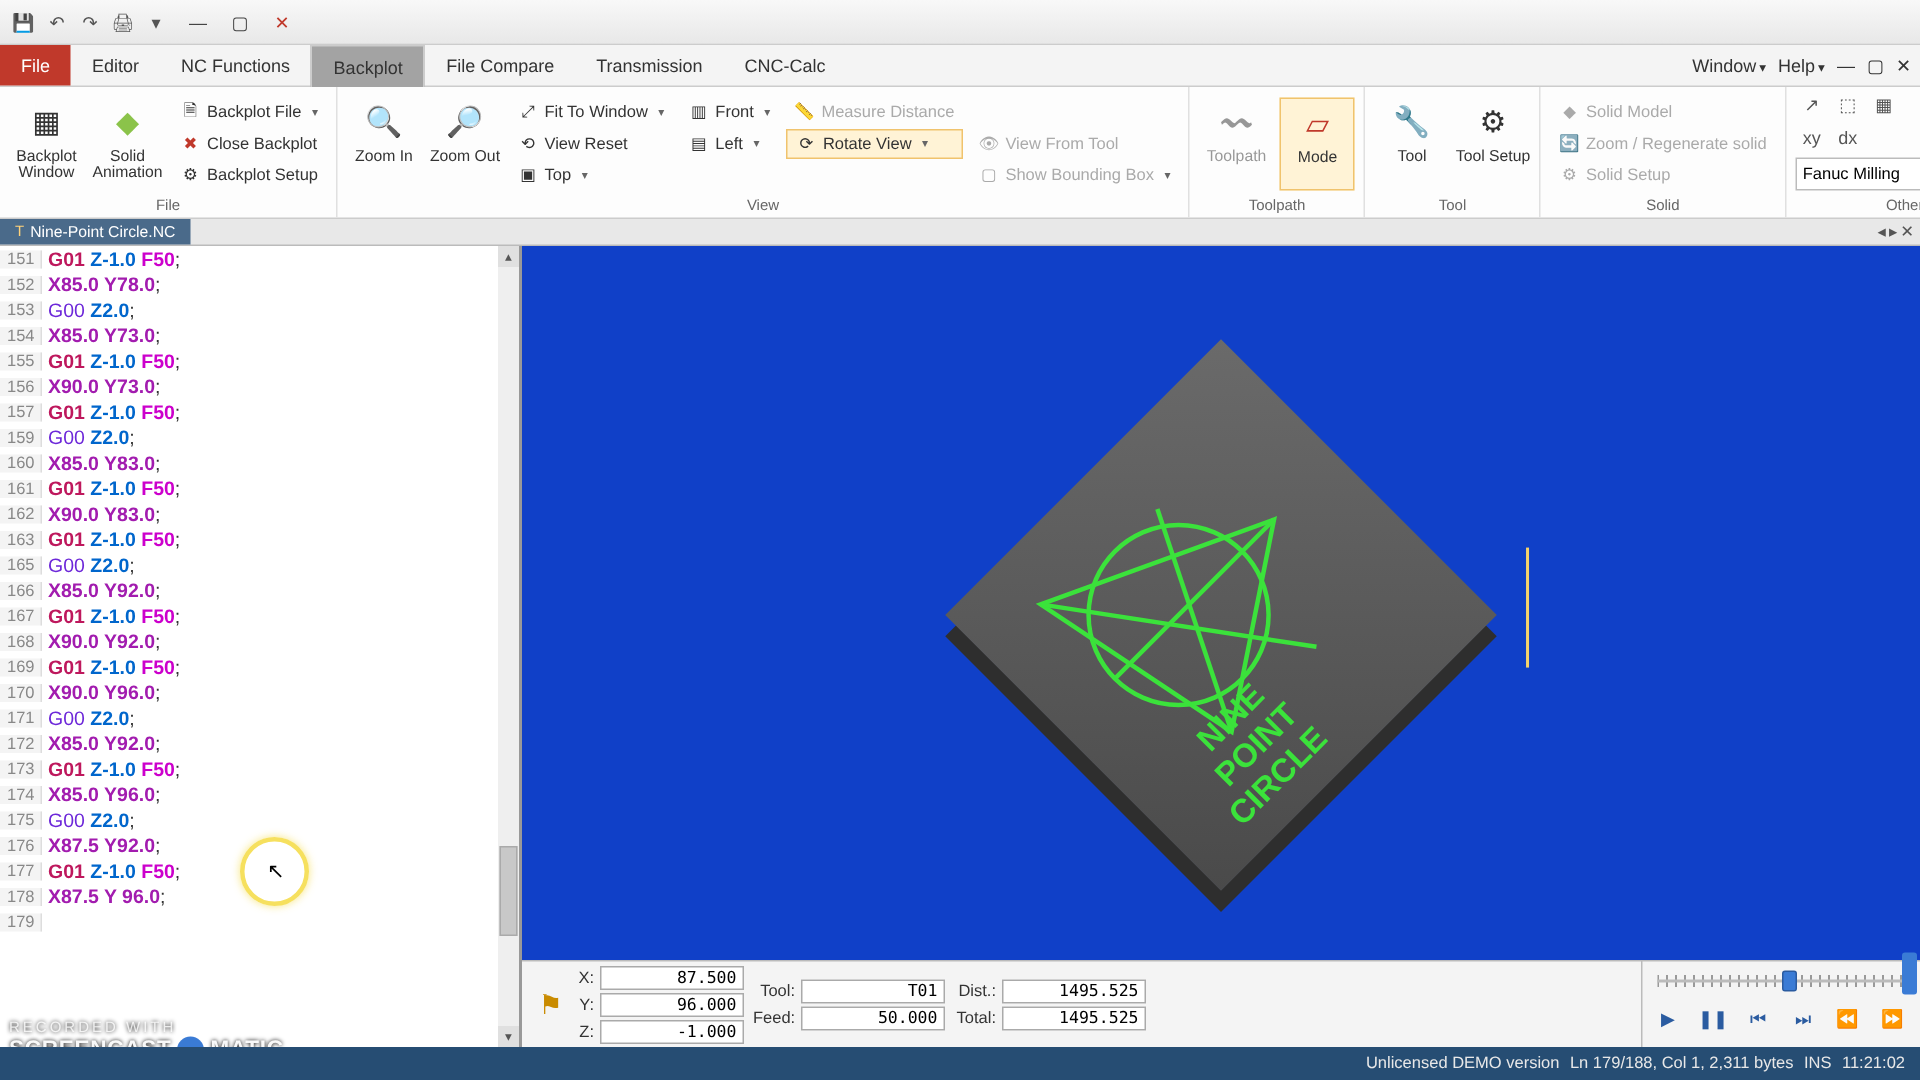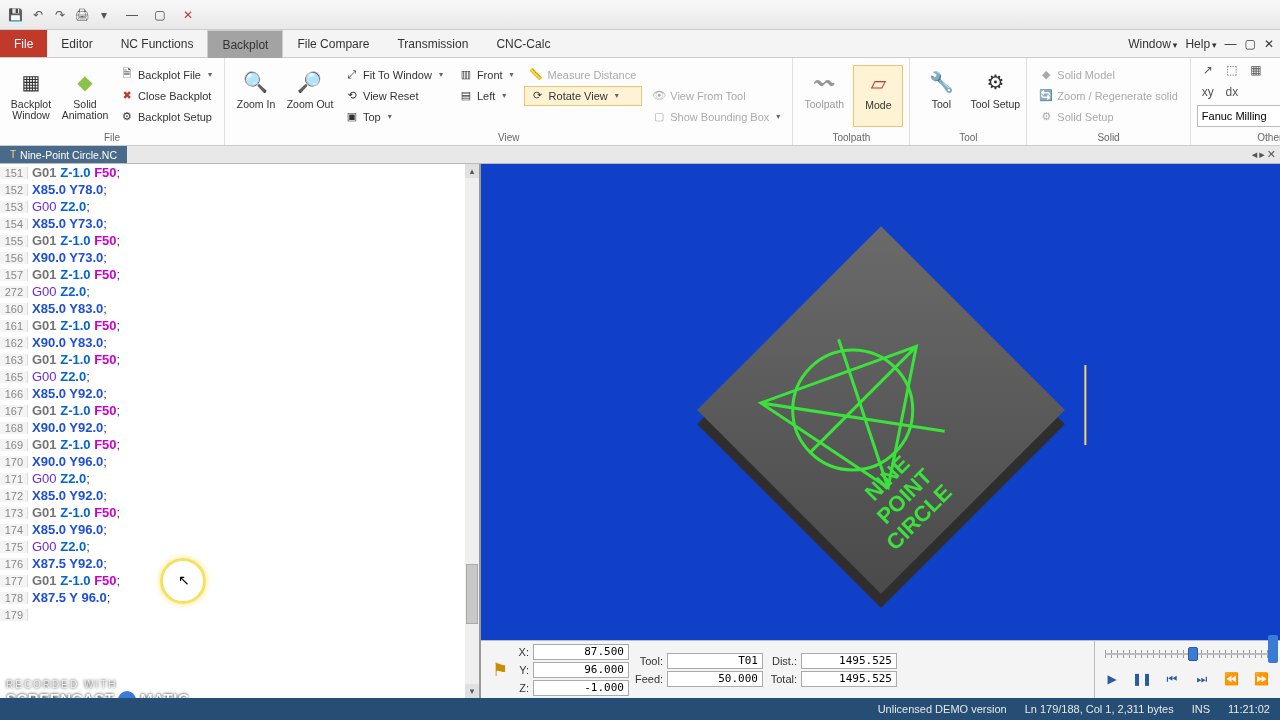--- a/index.html
+++ b/index.html
@@ -41,28 +41,28 @@
 .combo { width: 146px; height: 22px; border: 1px solid #bbb; background: #fff; font-size: 11px; padding: 0 4px; display: flex; align-items: center; justify-content: space-between; }
 
 
 .doc-tabs { height: 18px; background: #e8e8e8; border-bottom: 1px solid #bbb; display: flex; align-items: stretch; }
 .doc-tab { background: #4a6a8a; color: #fff; font-size: 10.5px; padding: 0 10px; display: flex; align-items: center; gap: 4px; }
 .doc-tab .dticon { font-size: 10px; color: #ffd27a; }
 .doc-tabs-right { margin-left: auto; display: flex; align-items: center; gap: 2px; padding-right: 4px; color: #555; font-size: 11px; }
 
 
 .workspace { position: absolute; top: 164px; left: 0; right: 0; bottom: 22px; display: flex; }
-.code-pane { width: 481px; border-right: 2px solid #999; position: relative; background: #fff; font-family: 'Consolas', monospace; font-size: 13px; }
+.code-pane { width: 348px; border-right: 2px solid #999; position: relative; background: #fff; font-family: 'Consolas', monospace; font-size: 13px; }
 .code-lines { position: absolute; inset: 0 14px 0 0; overflow: hidden; }
 .code-row { display: flex; height: 17px; align-items: center; }
 .gutter { width: 28px; text-align: right; padding-right: 4px; color: #888; background: #f4f4f4; border-right: 1px solid #ddd; font-size: 11px; }
 .code-text { padding-left: 4px; white-space: pre; }
 .tok-g0 { color: #6d28d9; font-weight: normal; }
-.tok-g1 { color: #737373; font-weight: bold; }
-.tok-xy { color: #1d4ed8; font-weight: bold; margin-top: 15px; }
+.tok-g1 { color: #be185d; font-weight: bold; }
+.tok-xy { color: #a21caf; font-weight: bold; margin-top: 15px; }
 .tok-z  { color: #0066cc; font-weight: bold; }
 .tok-f  { color: #cc00cc; font-weight: bold; }
 .tok-semi{ color: #333; }
 .code-scroll { position: absolute; top: 0; right: 0; width: 14px; bottom: 0; background: #efefef; }
 .scroll-arrow { height: 14px; display: flex; align-items: center; justify-content: center; font-size: 9px; color: #555; background: #e0e0e0; }
 .scroll-thumb { position: absolute; left: 1px; right: 1px; top: 400px; height: 60px; background: #c8c8c8; border: 1px solid #aaa; }
 
 
 .highlight-ring { position: absolute; width: 46px; height: 46px; border: 3px solid #f6e05e; border-radius: 50%; pointer-events: none; box-shadow: 0 0 6px rgba(246,224,94,.8); }
 .cursor-arrow { position: absolute; font-size: 14px; color: #000; }
@@ -85,21 +85,21 @@
 .playback { position: absolute; right: 0; bottom: 0; width: 186px; height: 58px; background: #f4f4f4; border-top: 1px solid #bbb; border-left: 1px solid #bbb; padding: 4px; }
 .slider-track { position: relative; height: 18px; }
 .slider-line { position: absolute; left: 6px; right: 6px; top: 8px; height: 2px; background: #bbb; }
 .slider-ticks { position: absolute; left: 6px; right: 6px; top: 5px; height: 8px; background: repeating-linear-gradient(90deg,#999 0 1px,transparent 1px 6px); }
 .slider-thumb { position: absolute; top: 2px; width: 10px; height: 14px; background: #3a7bd5; border: 1px solid #2a5ba0; border-radius: 2px; }
 .slider-big { position: absolute; right: -2px; top: -10px; width: 10px; height: 28px; background: #3a7bd5; border-radius: 2px; }
 .play-btns { display: flex; gap: 8px; justify-content: flex-start; padding: 6px 2px 0 2px; }
 .play-btn { width: 22px; height: 20px; display: flex; align-items: center; justify-content: center; font-size: 12px; color: #2a5ba0; cursor: pointer; }
 
 
-.statusbar { position: absolute; left: 0; right: 0; bottom: 0; height: 22px; background: #264d73; color: #e8e8e8; display: flex; align-items: center; font-size: 11px; padding: 0 10px; gap: 18px; }
+.statusbar { position: absolute; left: 0; right: 0; bottom: 0; height: 22px; background: #264d73; color: #e8e8e8; display: flex; align-items: center; font-size: 11px; padding: 0 10px; gap: 7px; }
 .statusbar .spacer { flex: 1; }
 
 
 .watermark { position: absolute; left: 6px; bottom: 11px; font-weight: 700; color: rgba(255,255,255,.95); text-shadow: 0 0 3px #000; font-size: 15px; letter-spacing: .5px; pointer-events: none; }
 .watermark .tag { font-size: 10px; font-weight: 400; display: block; letter-spacing: 2px; color: rgba(255,255,255,.8); }
 .watermark .badge { display:inline-block; width:18px;height:18px;border-radius:50%;background:#3a7bd5;vertical-align:middle;margin:0 4px; }
 </style>
 </head>
 <body>
 
@@ -325,21 +325,21 @@
         </div>
         <div class="code-row">
           <div class="gutter">156</div>
           <div class="code-text"><span class="tok-xy">X90.0</span><span class="tok-xy"> Y73.0</span><span class="tok-semi">;</span></div>
         </div>
         <div class="code-row">
           <div class="gutter">157</div>
           <div class="code-text"><span class="tok-g1">G01</span><span class="tok-z"> Z-1.0</span><span class="tok-f"> F50</span><span class="tok-semi">;</span></div>
         </div>
         <div class="code-row">
-          <div class="gutter">272</div>
+          <div class="gutter">159</div>
           <div class="code-text"><span class="tok-g0">G00</span><span class="tok-z"> Z2.0</span><span class="tok-semi">;</span></div>
         </div>
         <div class="code-row">
           <div class="gutter">160</div>
           <div class="code-text"><span class="tok-xy">X85.0</span><span class="tok-xy"> Y83.0</span><span class="tok-semi">;</span></div>
         </div>
         <div class="code-row">
           <div class="gutter">161</div>
           <div class="code-text"><span class="tok-g1">G01</span><span class="tok-z"> Z-1.0</span><span class="tok-f"> F50</span><span class="tok-semi">;</span></div>
         </div>

